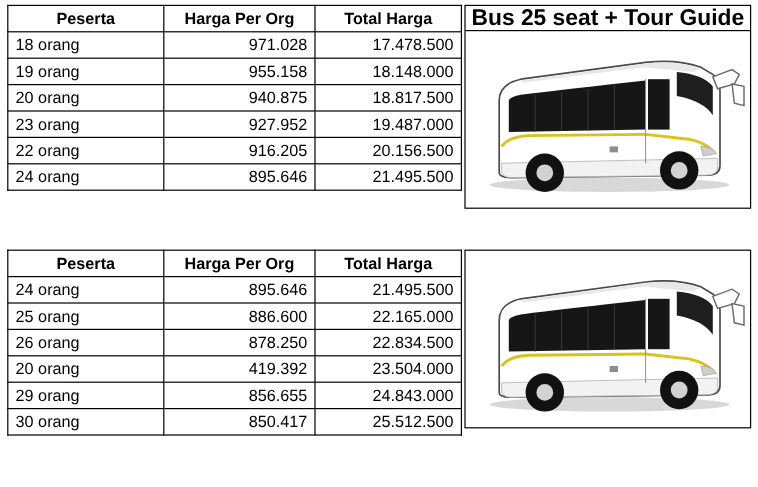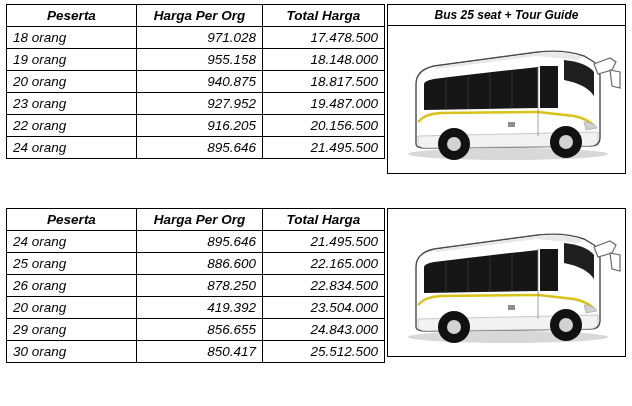--- a/index.html
+++ b/index.html
@@ -12,21 +12,20 @@
     height: 406px;
     font-family: "Liberation Sans", sans-serif;
     color: #000000;
     overflow: hidden;
   }
   .page {
     position: relative;
     width: 584px;
     height: 406px;
     box-sizing: border-box;
-    font-style: italic;
   }
   .block {
     position: absolute;
     left: 6px;
     width: 620px;
     display: flex;
     flex-direction: row;
     align-items: flex-start;
   }
   .block-1 { top: 4px; }
@@ -66,21 +65,21 @@
     margin-left: 2px;
     border: 1px solid #000000;
     box-sizing: border-box;
     background: #ffffff;
   }
   .bus-title {
     height: 21px;
     line-height: 21px;
     text-align: center;
     font-weight: bold;
-    font-size: 12px;
+    font-size: 19px;
     border-bottom: 1px solid #000000;
     box-sizing: border-box;
   }
   .bus-image {
     height: 147px;
     position: relative;
     overflow: hidden;
   }
   .bus-svg {
     position: absolute;

